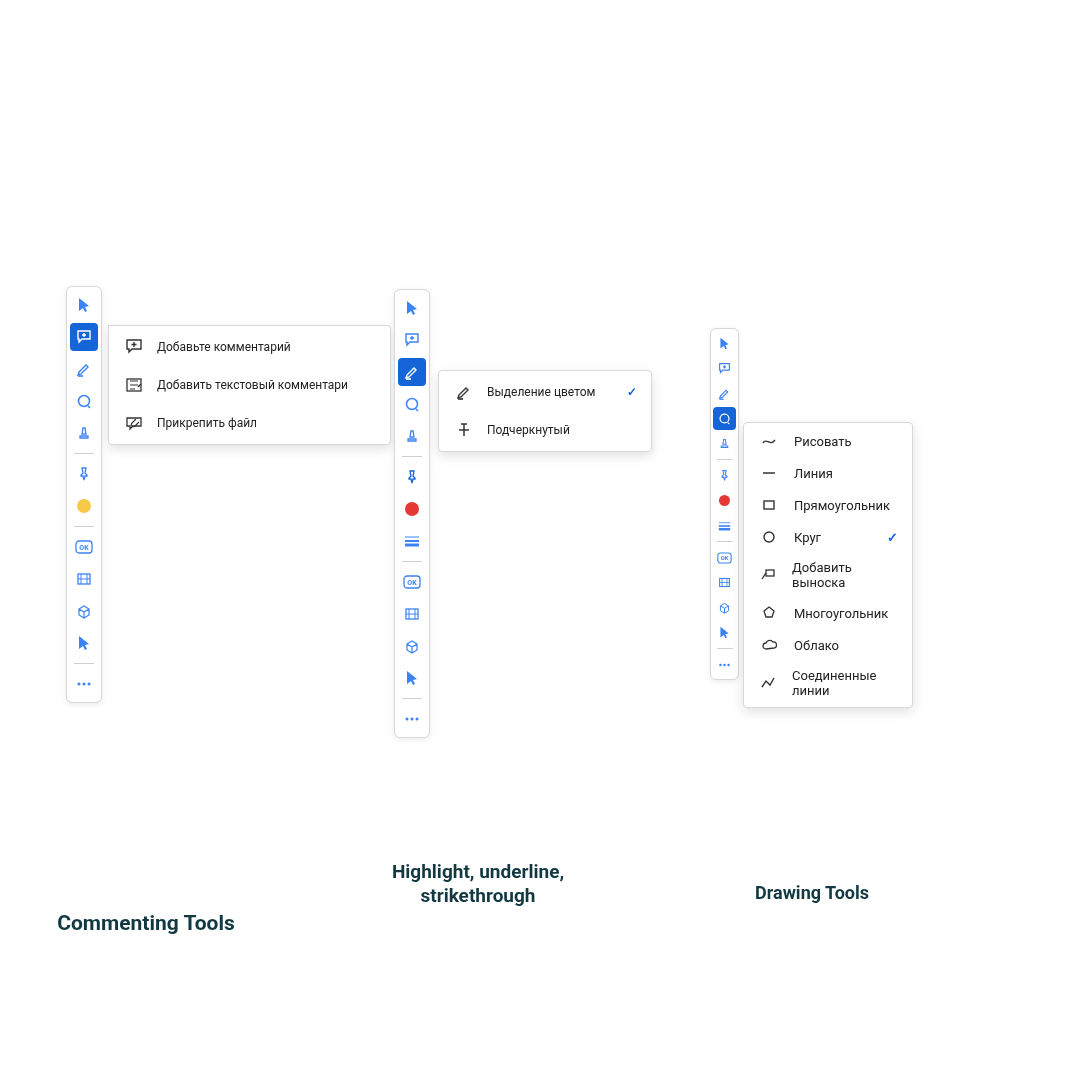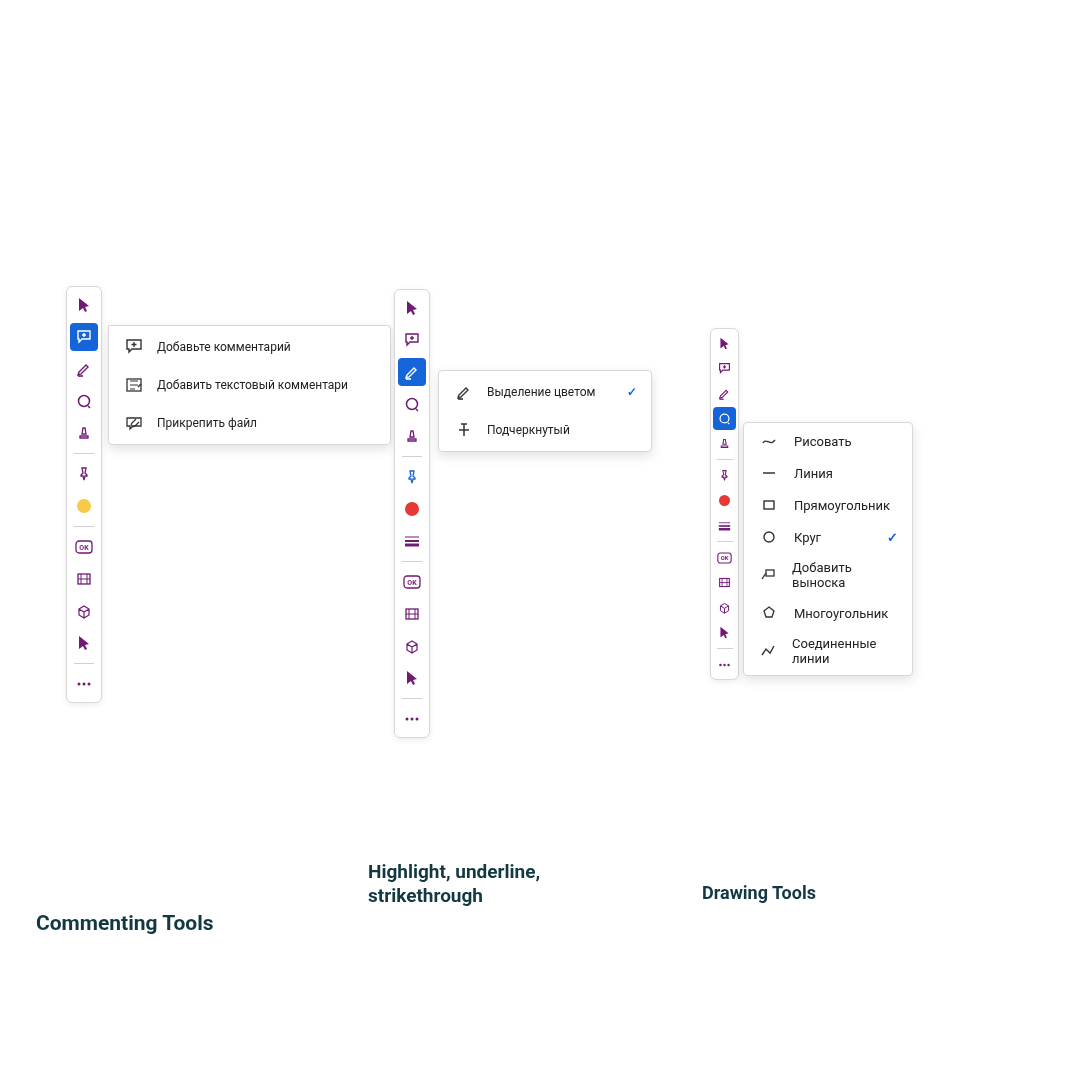--- a/index.html
+++ b/index.html
@@ -24,21 +24,21 @@
     padding: 4px;
     gap: 4px;
   }
   .tool-btn {
     width: 28px;
     height: 28px;
     display: flex;
     align-items: center;
     justify-content: center;
     border-radius: 4px;
-    color: #701a75;
+    color: #3b82f6;
     cursor: pointer;
   }
   .tool-btn.active {
     background: #1565d8;
     color: #fff;
   }
   .tool-sep {
     width: 20px;
     height: 1px;
     background: #d0d0d0;
@@ -84,20 +84,21 @@
   .fly-check {
     position: absolute;
     right: 14px;
     color: #1565d8;
     font-weight: bold;
   }
   .caption {
     position: absolute;
     font-weight: 700;
     color: #123942;
+    text-align: center;
     line-height: 1.25;
     width: 220px;
   }
   .caption.big { font-size: 21px; }
   .caption.mid { font-size: 19px; }
   .caption.small2 { font-size: 18px; }
   svg { display:block; }
 </style>
 </head>
 <body>
@@ -432,20 +433,28 @@
     <span class="fly-icon">
         <svg width="16" height="16" viewBox="0 0 16 16">
           <path d="M8 2l5 4-2 6H5L3 6z" fill="none" stroke="currentColor" stroke-width="1.3"></path>
         </svg>
       </span>
     <span>Многоугольник</span>
   </div>
   <div class="fly-item small">
     <span class="fly-icon">
         <svg width="16" height="16" viewBox="0 0 16 16">
+          <path d="M5 12a3 3 0 010-6 4 4 0 017-1 3 3 0 011 6z" fill="none" stroke="currentColor" stroke-width="1.3"></path>
+        </svg>
+      </span>
+    <span>Облако</span>
+  </div>
+  <div class="fly-item small">
+    <span class="fly-icon">
+        <svg width="16" height="16" viewBox="0 0 16 16">
           <path d="M2 12l4-6 4 4 4-7" fill="none" stroke="currentColor" stroke-width="1.4"></path>
         </svg>
       </span>
     <span>Соединенные линии</span>
   </div>
 </div>
 
 <div class="caption small2" style="left:702px; top:882px;">Drawing Tools</div>
 
 </body></html>

